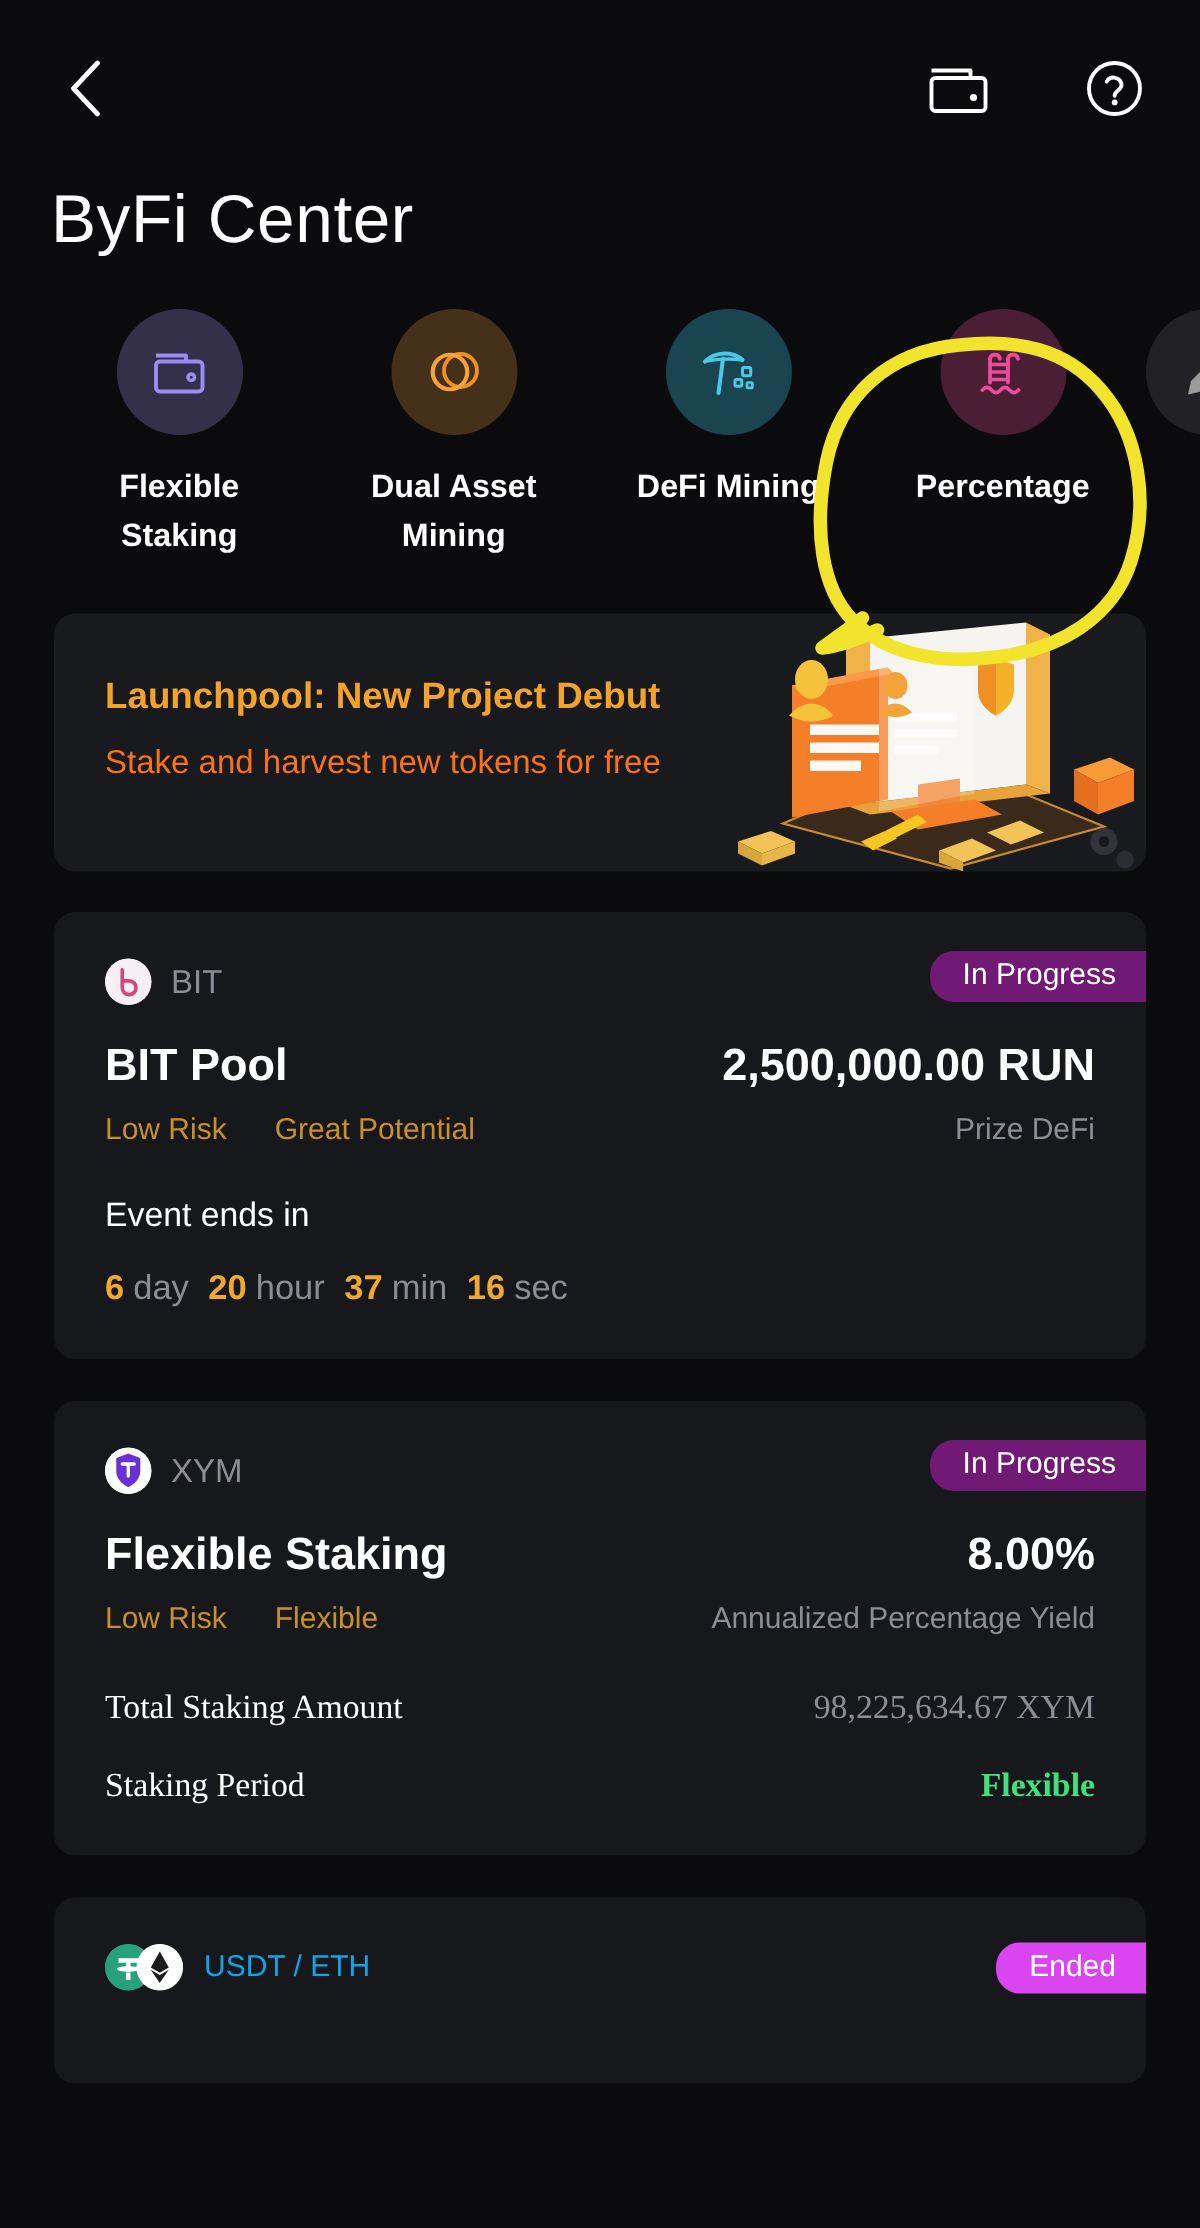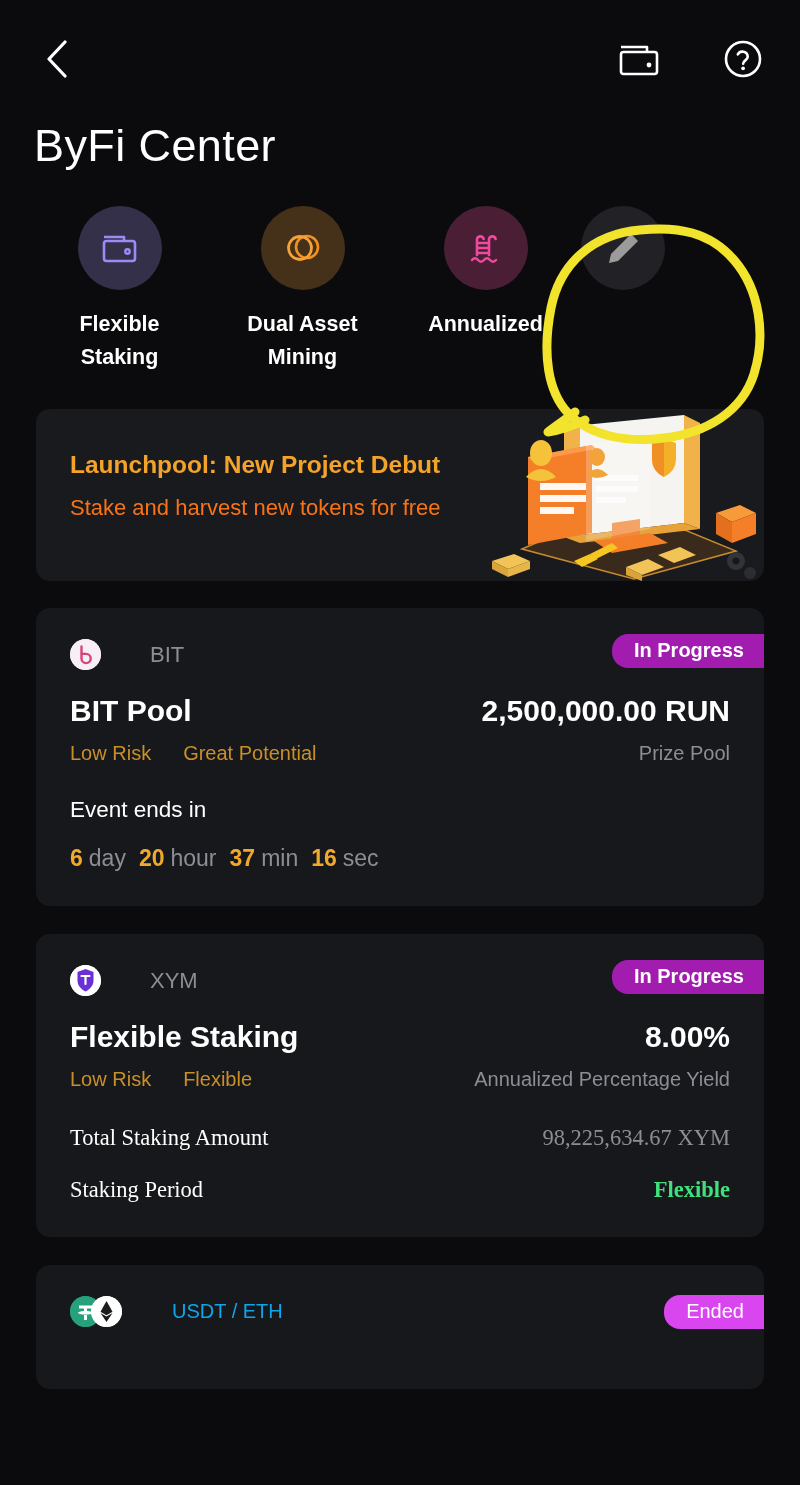--- a/index.html
+++ b/index.html
@@ -158,21 +158,20 @@
     background: #17181c;
     border-radius: 14px;
     padding: 30px 34px 34px 34px;
     margin-bottom: 28px;
     overflow: hidden;
   }
   .card-head {
     display: flex; align-items: center;
     height: 34px;
     margin-bottom: 22px;
-    gap: 36px;
   }
   .coin-logos { display: flex; align-items: center; }
   .coin-logo {
     width: 31px; height: 31px;
     border-radius: 50%;
     display: flex; align-items: center; justify-content: center;
     overflow: hidden;
   }
   .coin-logo + .coin-logo { margin-left: -10px; }
   .coin-sym {
@@ -182,21 +181,21 @@
     font-weight: 400;
   }
   .status-badge {
     position: absolute;
     right: -2px; top: 26px;
     padding: 5px 22px 6px 22px;
     border-radius: 16px 0 0 16px;
     font-size: 20px;
     color: #ffffff;
   }
-  .status-in-progress { background: #a21caf; font-weight: bold; }
+  .status-in-progress { background: #701a75; }
   .status-ended { background: #d946ef; }
 
   .card-main {
     display: flex; align-items: baseline; justify-content: space-between;
   }
   .pool-name { font-size: 30px; font-weight: bold; color: #ffffff; }
   .pool-value { font-size: 30px; font-weight: bold; color: #ffffff; }
   .card-sub {
     display: flex; align-items: baseline; justify-content: space-between;
     margin-top: 14px;
@@ -273,31 +272,44 @@
         <div class="cat-circle" style="background:#45301a">
           <svg width="46" height="42" viewBox="0 0 46 42">
             <circle cx="27" cy="20" r="11" fill="none" stroke="#f0901e" stroke-width="2.6"></circle>
             <circle cx="20" cy="21" r="11.5" fill="none" stroke="#f6a13a" stroke-width="2.8"></circle>
           </svg>
         </div>
         <div class="cat-label">Dual Asset
 Mining</div>
       </div>
 
+      <div class="cat">
+        <div class="cat-circle" style="background:#1a4450">
+          <svg width="46" height="44" viewBox="0 0 46 44">
+            <path d="M7 15 C14 8, 26 8, 32 14" fill="none" stroke="#4ac8e8" stroke-width="2.7" stroke-linecap="round"></path>
+            <path d="M7 15 C15 13, 26 13, 32 14" fill="none" stroke="#4ac8e8" stroke-width="2.2" stroke-linecap="round"></path>
+            <path d="M19 13 L16 36" fill="none" stroke="#4ac8e8" stroke-width="2.7" stroke-linecap="round"></path>
+            <rect x="32" y="19" width="5.5" height="5.5" rx="1" fill="none" stroke="#4ac8e8" stroke-width="2"></rect>
+            <rect x="27" y="27" width="4.5" height="4.5" rx="1" fill="none" stroke="#4ac8e8" stroke-width="2"></rect>
+            <rect x="35" y="29" width="3.6" height="3.6" rx="0.8" fill="none" stroke="#4ac8e8" stroke-width="1.8"></rect>
+          </svg>
+        </div>
+        <div class="cat-label">DeFi Mining</div>
+      </div>
 
       <div class="cat">
         <div class="cat-circle" style="background:#4a1f35">
           <svg width="46" height="42" viewBox="0 0 46 42">
             <path d="M14 28 L14 12 a3.4 3.4 0 0 1 6.6 0" fill="none" stroke="#ef4a9b" stroke-width="2.6" stroke-linecap="round"></path>
             <path d="M26 28 L26 12 a3.4 3.4 0 0 1 6.6 0" fill="none" stroke="#ef4a9b" stroke-width="2.6" stroke-linecap="round"></path>
             <path d="M14 16 H26 M14 21 H26 M14 26 H26" fill="none" stroke="#ef4a9b" stroke-width="2.3" stroke-linecap="round"></path>
             <path d="M9 33 q3 -3.4 6 0 t6 0 t6 0 t6 0" fill="none" stroke="#ef4a9b" stroke-width="2.5" stroke-linecap="round"></path>
           </svg>
         </div>
-        <div class="cat-label">Annualized</div>
+        <div class="cat-label">Percentage</div>
       </div>
 
       <div class="cat cat-partial">
         <div class="cat-circle">
           <svg width="44" height="42" viewBox="0 0 44 42">
             <path d="M30 7 L37 14 L17 34 L8 36 L10 27 Z" fill="#9b9b9b"></path>
           </svg>
         </div>
       </div>
 
@@ -393,21 +405,21 @@
 
       <div class="card-main">
         <span class="pool-name">BIT Pool</span>
         <span class="pool-value">2,500,000.00 RUN</span>
       </div>
       <div class="card-sub">
         <span class="tags">
           <span class="tag">Low Risk</span>
           <span class="tag">Great Potential</span>
         </span>
-        <span class="sub-right">Prize Pool</span>
+        <span class="sub-right">Prize DeFi</span>
       </div>
 
       <div class="countdown-block">
         <div class="countdown-label">Event ends in</div>
         <div class="countdown"><b>6</b><span class="unit">day</span><b>20</b><span class="unit">hour</span><b>37</b><span class="unit">min</span><b>16</b><span class="unit">sec</span></div>
       </div>
     </div>
 
     <div class="card">
       <div class="card-head">

